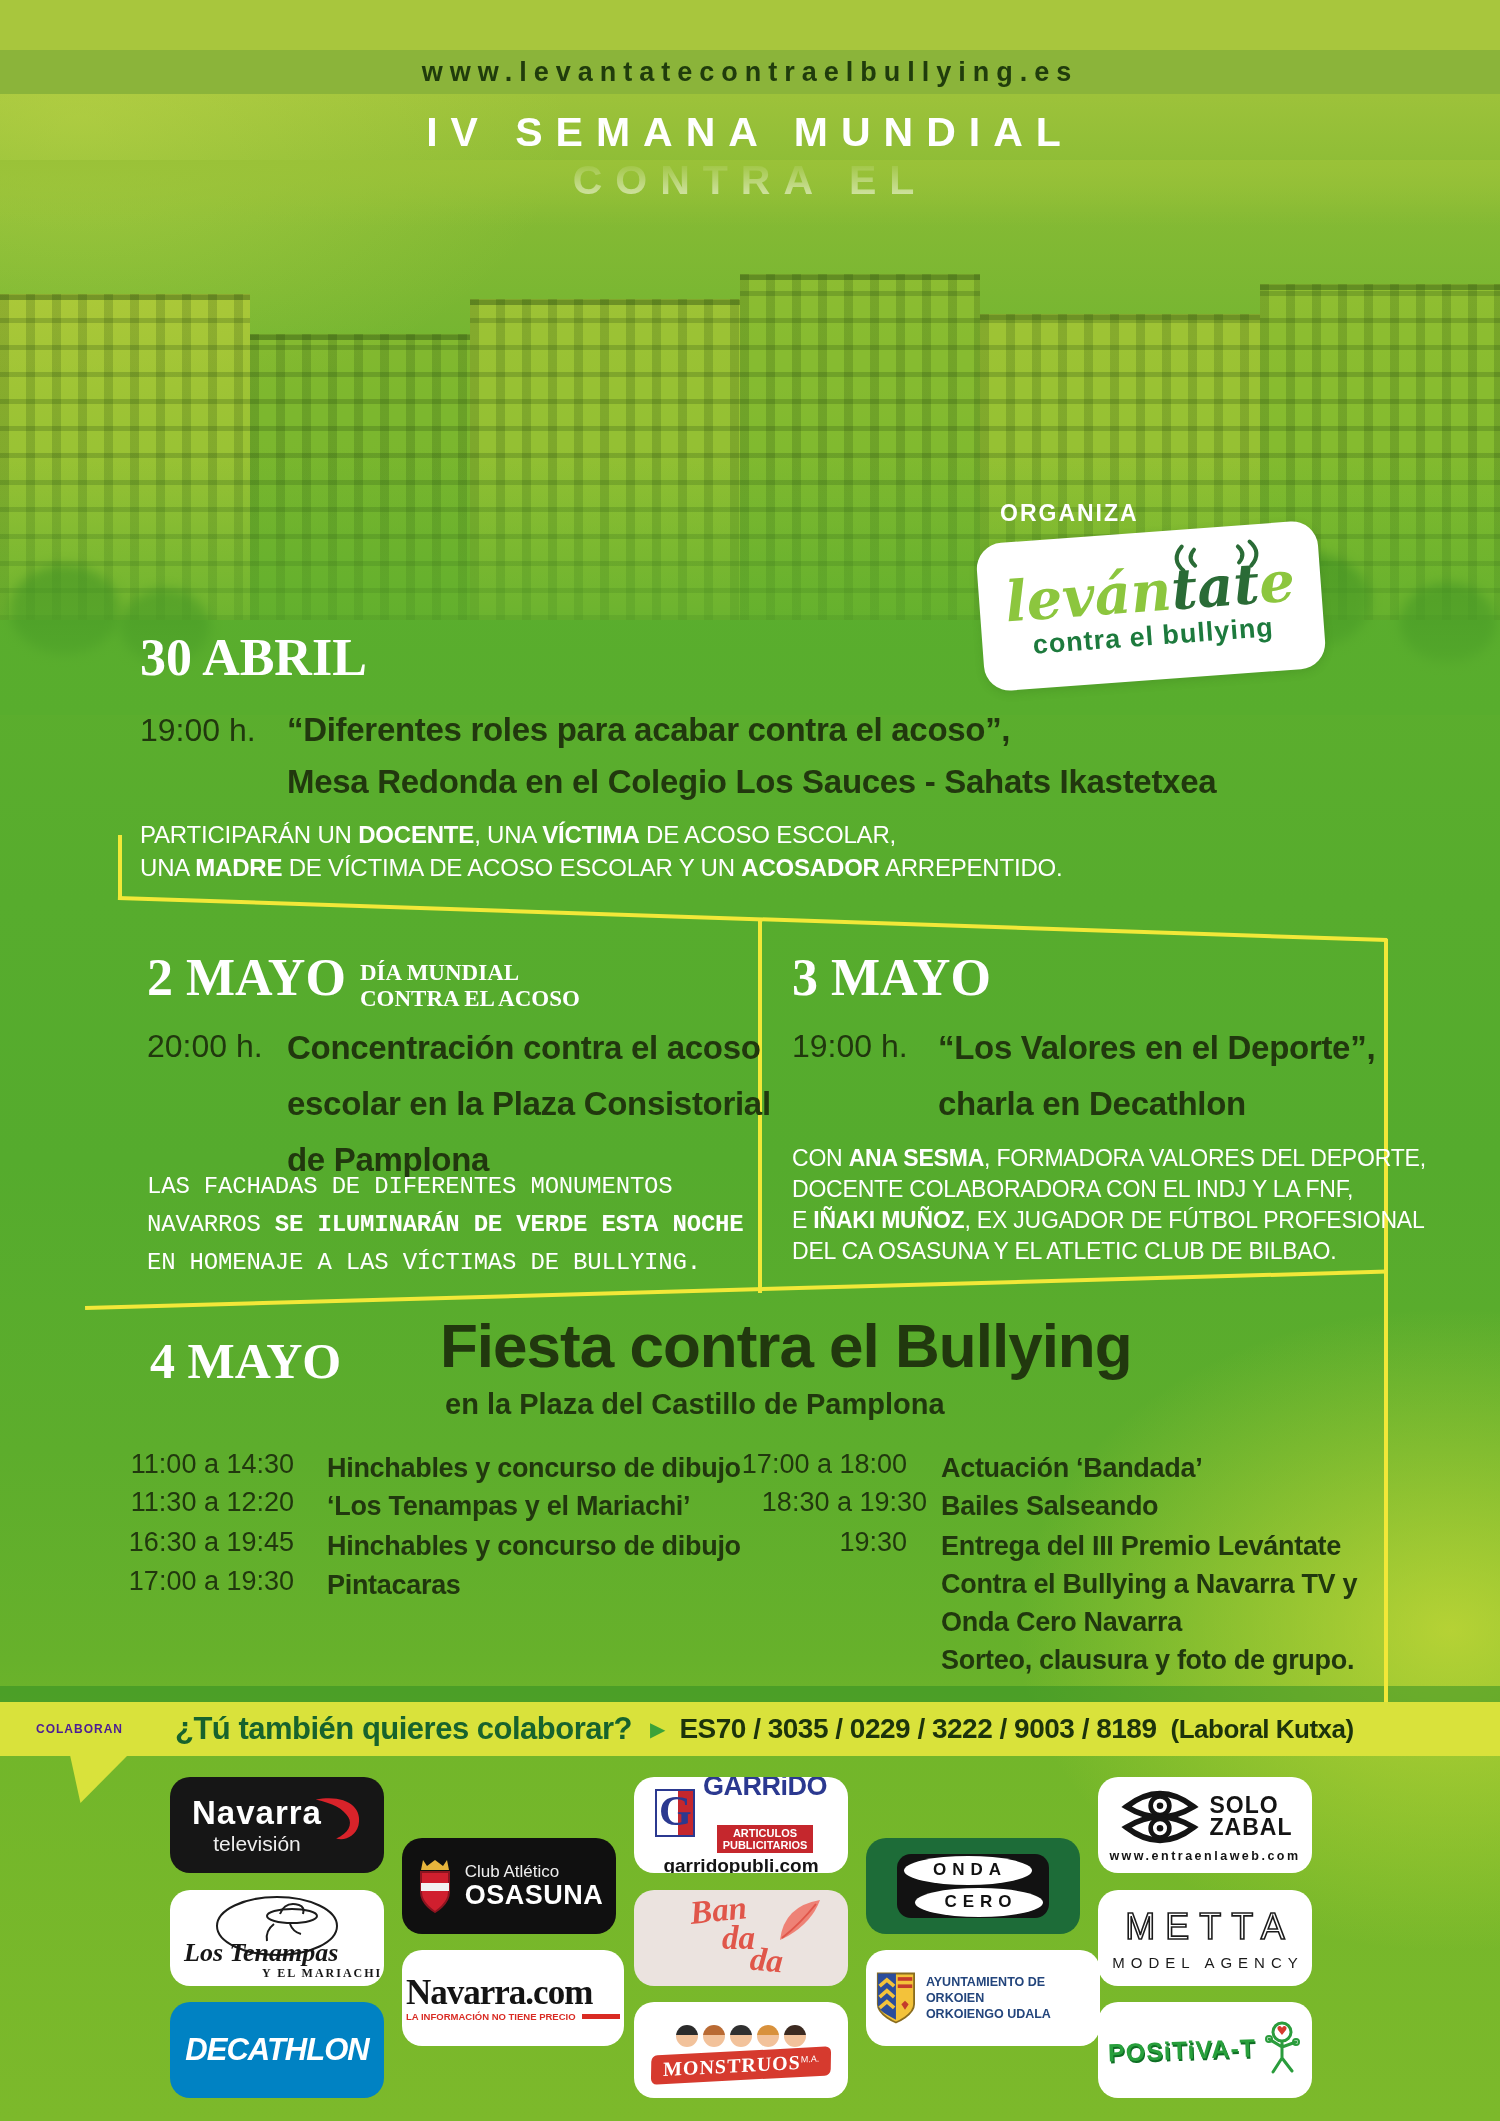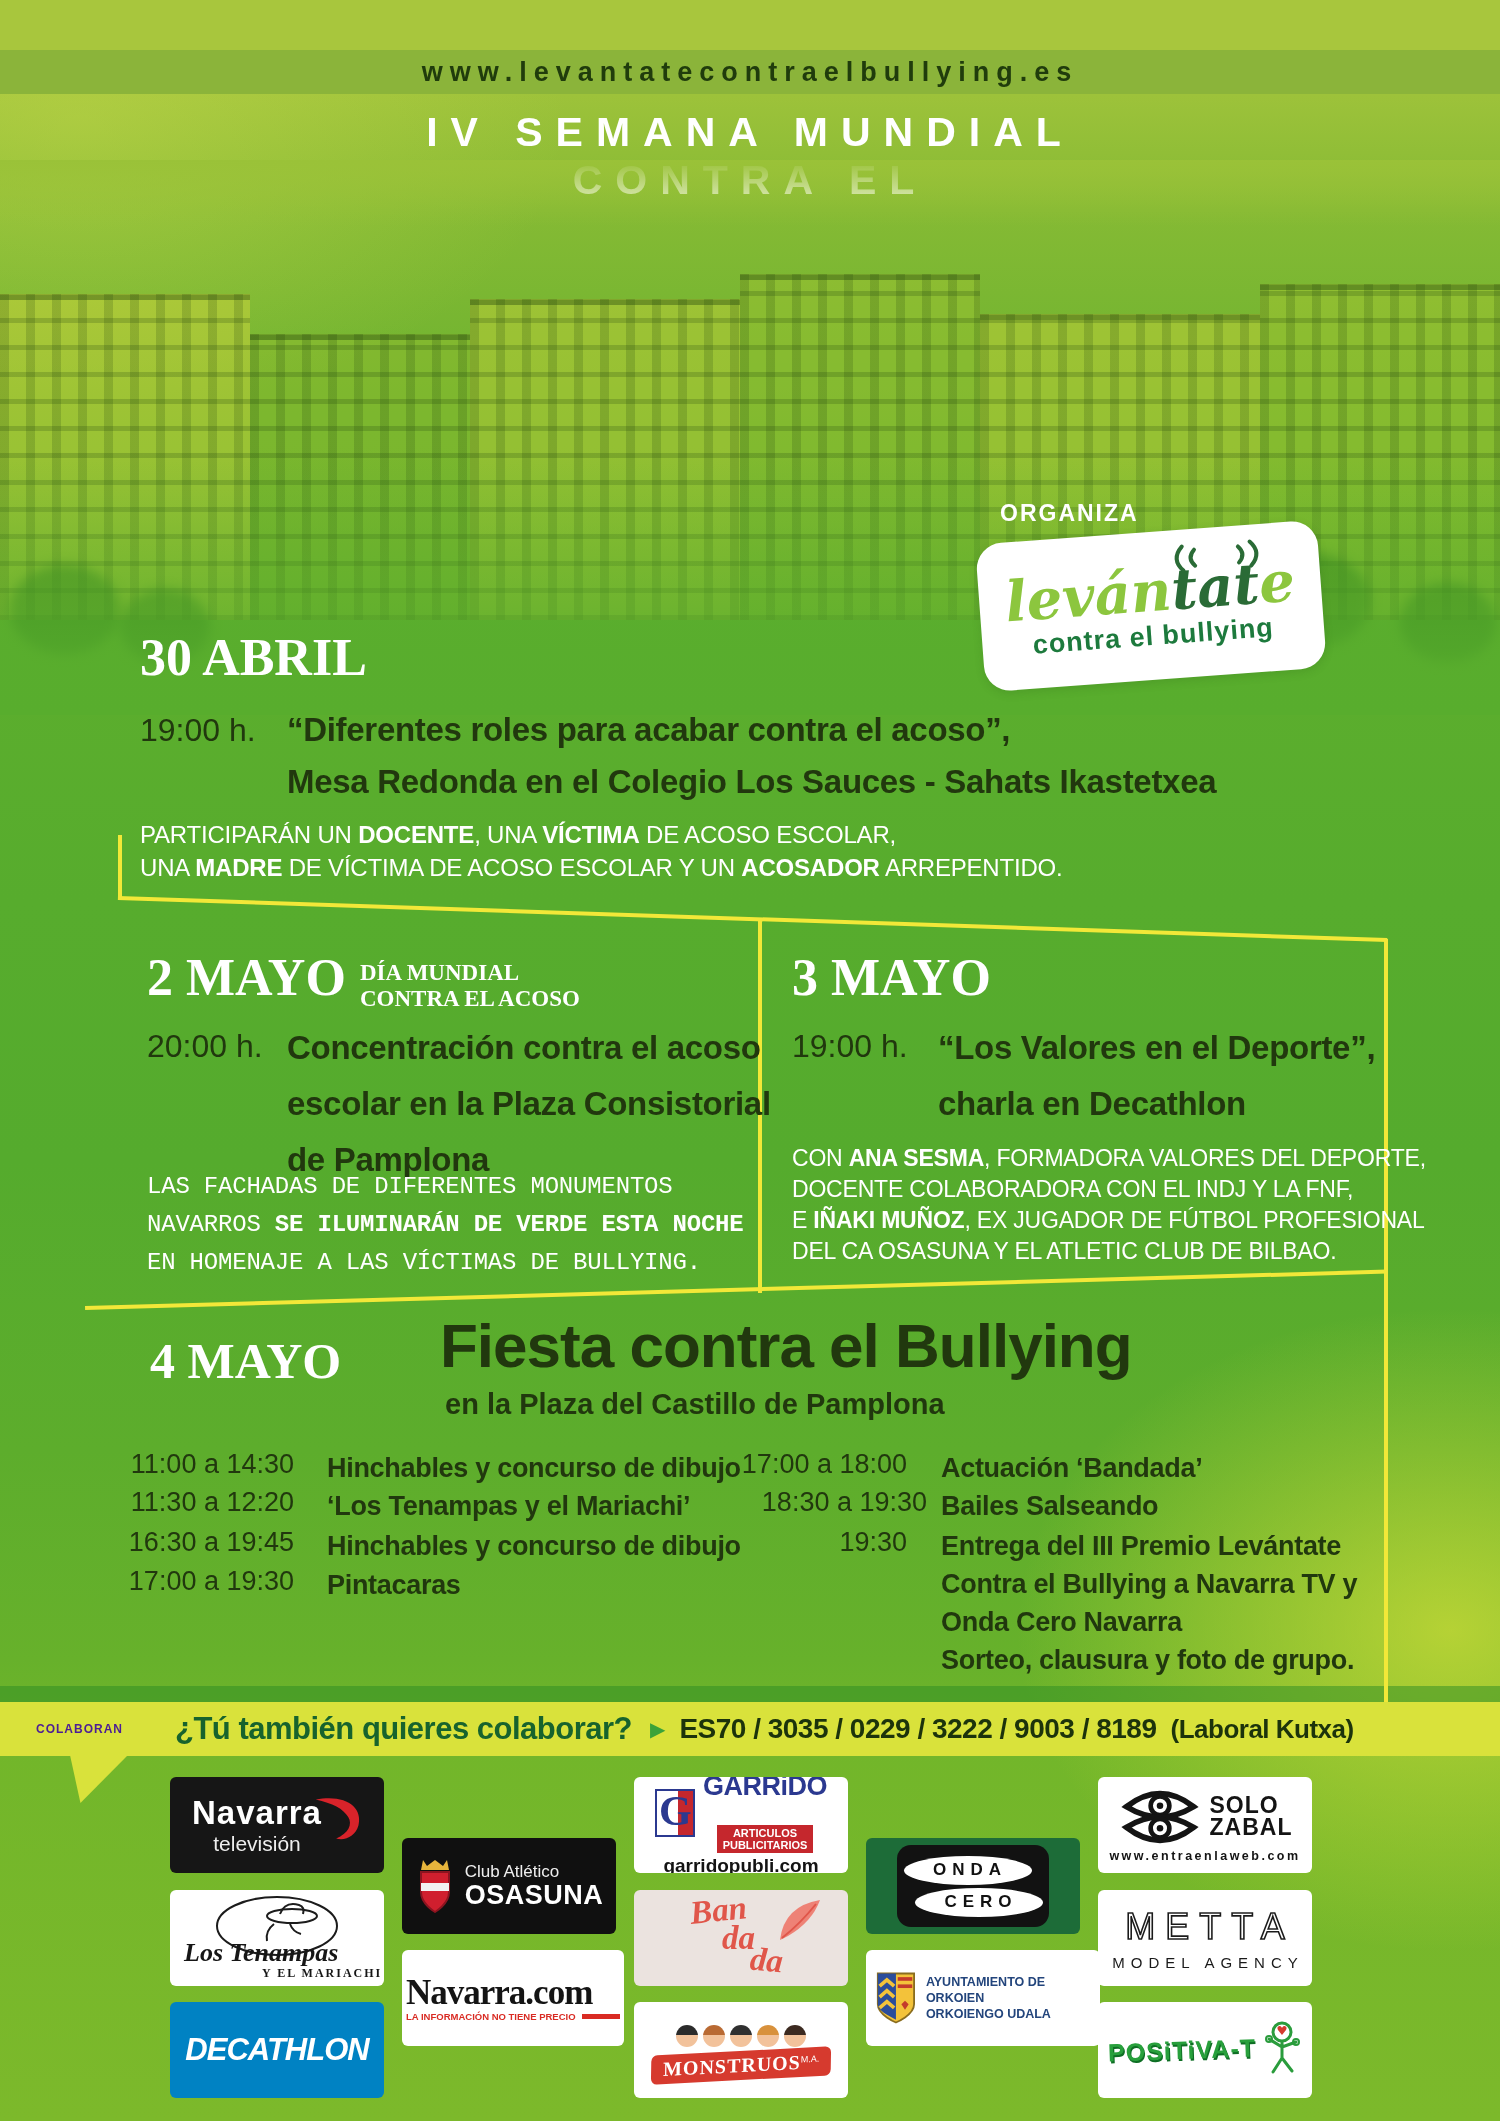--- a/index.html
+++ b/index.html
@@ -95,21 +95,21 @@
   .colab-bar{position:absolute;left:0;top:1702px;width:1500px;height:54px;background:#d9e23b;z-index:8;
     display:flex;align-items:center;}
   .colab-tail{position:absolute;left:70px;top:1755px;width:58px;height:48px;background:#d9e23b;z-index:8;
     clip-path:polygon(0 0,100% 0,18% 100%);}
   .colab-label{margin-left:36px;font-size:12px;font-weight:700;letter-spacing:1px;color:#4c1d95;}
   .colab-q{margin-left:52px;font-size:31px;font-weight:700;color:#17632d;letter-spacing:-.5px;}
   .colab-arrow{margin-left:18px;font-size:20px;color:#3aa339;}
   .colab-acct{margin-left:14px;font-size:28px;font-weight:700;color:#1c330b;letter-spacing:-.5px;}
   .colab-bank{margin-left:14px;font-size:26px;font-weight:700;color:#1c330b;letter-spacing:-.5px;}
   
-  .logo-box{position:absolute;width:214px;height:96px;background:#fff;border-radius:6px;z-index:8;
+  .logo-box{position:absolute;width:214px;height:96px;background:#fff;border-radius:20px;z-index:8;
     display:flex;align-items:center;justify-content:center;overflow:hidden;}
   #lg-navtv{left:170px;top:1777px;background:#161616;flex-direction:column;}
   #lg-navtv .l1{color:#fff;font-size:33px;font-weight:700;letter-spacing:1px;margin-right:40px;}
   #lg-navtv .l2{color:#eee;font-size:21px;font-weight:400;margin-right:40px;}
   #lg-navtv svg{position:absolute;right:20px;top:16px;}
   #lg-tenampas{left:170px;top:1890px;position:absolute;}
   .ten-wrap{position:relative;width:100%;height:100%;}
   .ten-wrap svg{position:absolute;left:42px;top:4px;}
   .ten-main{position:absolute;left:14px;top:48px;font-family:"Liberation Serif",serif;font-style:italic;
     font-weight:700;font-size:26px;color:#161616;}
@@ -146,21 +146,21 @@
   .head{width:22px;height:22px;border-radius:50%;}
   .h1{background:linear-gradient(180deg,#2b2b2b 0 45%,#f2c29b 45%);}
   .h2{background:linear-gradient(180deg,#b96a33 0 45%,#f2c29b 45%);}
   .h3{background:linear-gradient(180deg,#303030 0 45%,#f2c29b 45%);}
   .h4{background:linear-gradient(180deg,#d8913c 0 45%,#f2c29b 45%);}
   .h5{background:linear-gradient(180deg,#3c2a20 0 45%,#f2c29b 45%);}
   .banner{background:#d63a2e;border-radius:6px;transform:rotate(-3deg) skewX(-4deg);padding:3px 12px;margin-top:2px;}
   .banner span{color:#fff;font-family:"Liberation Serif",serif;font-weight:700;font-size:20px;letter-spacing:1px;}
   .banner sup{color:#fff;font-size:9px;}
   #lg-ondacero{left:866px;top:1838px;background:#1d6c38;}
-  .oc-inner{width:152px;height:82px;background:#121212;border-radius:14px;display:flex;flex-direction:column;
+  .oc-inner{width:152px;height:64px;background:#121212;border-radius:14px;display:flex;flex-direction:column;
     align-items:center;justify-content:center;gap:3px;}
   .oc-oval{width:128px;height:29px;background:#fff;border-radius:50%;display:flex;align-items:center;justify-content:center;}
   .oc-oval span{color:#111;font-weight:700;font-size:17px;letter-spacing:6px;margin-left:4px;}
   .oc-o1{transform:translateX(-5px);} .oc-o2{transform:translateX(6px);}
   #lg-orkoien{left:866px;top:1950px;gap:10px;padding:0 10px;}
   #lg-orkoien .col{display:flex;flex-direction:column;line-height:1.3;}
   #lg-orkoien .col span{color:#23457c;font-weight:700;font-size:12.5px;}
   #lg-solozabal{left:1098px;top:1777px;flex-direction:column;}
   .sz-row{display:flex;align-items:center;gap:8px;}
   .sz-col{display:flex;flex-direction:column;line-height:.95;}

